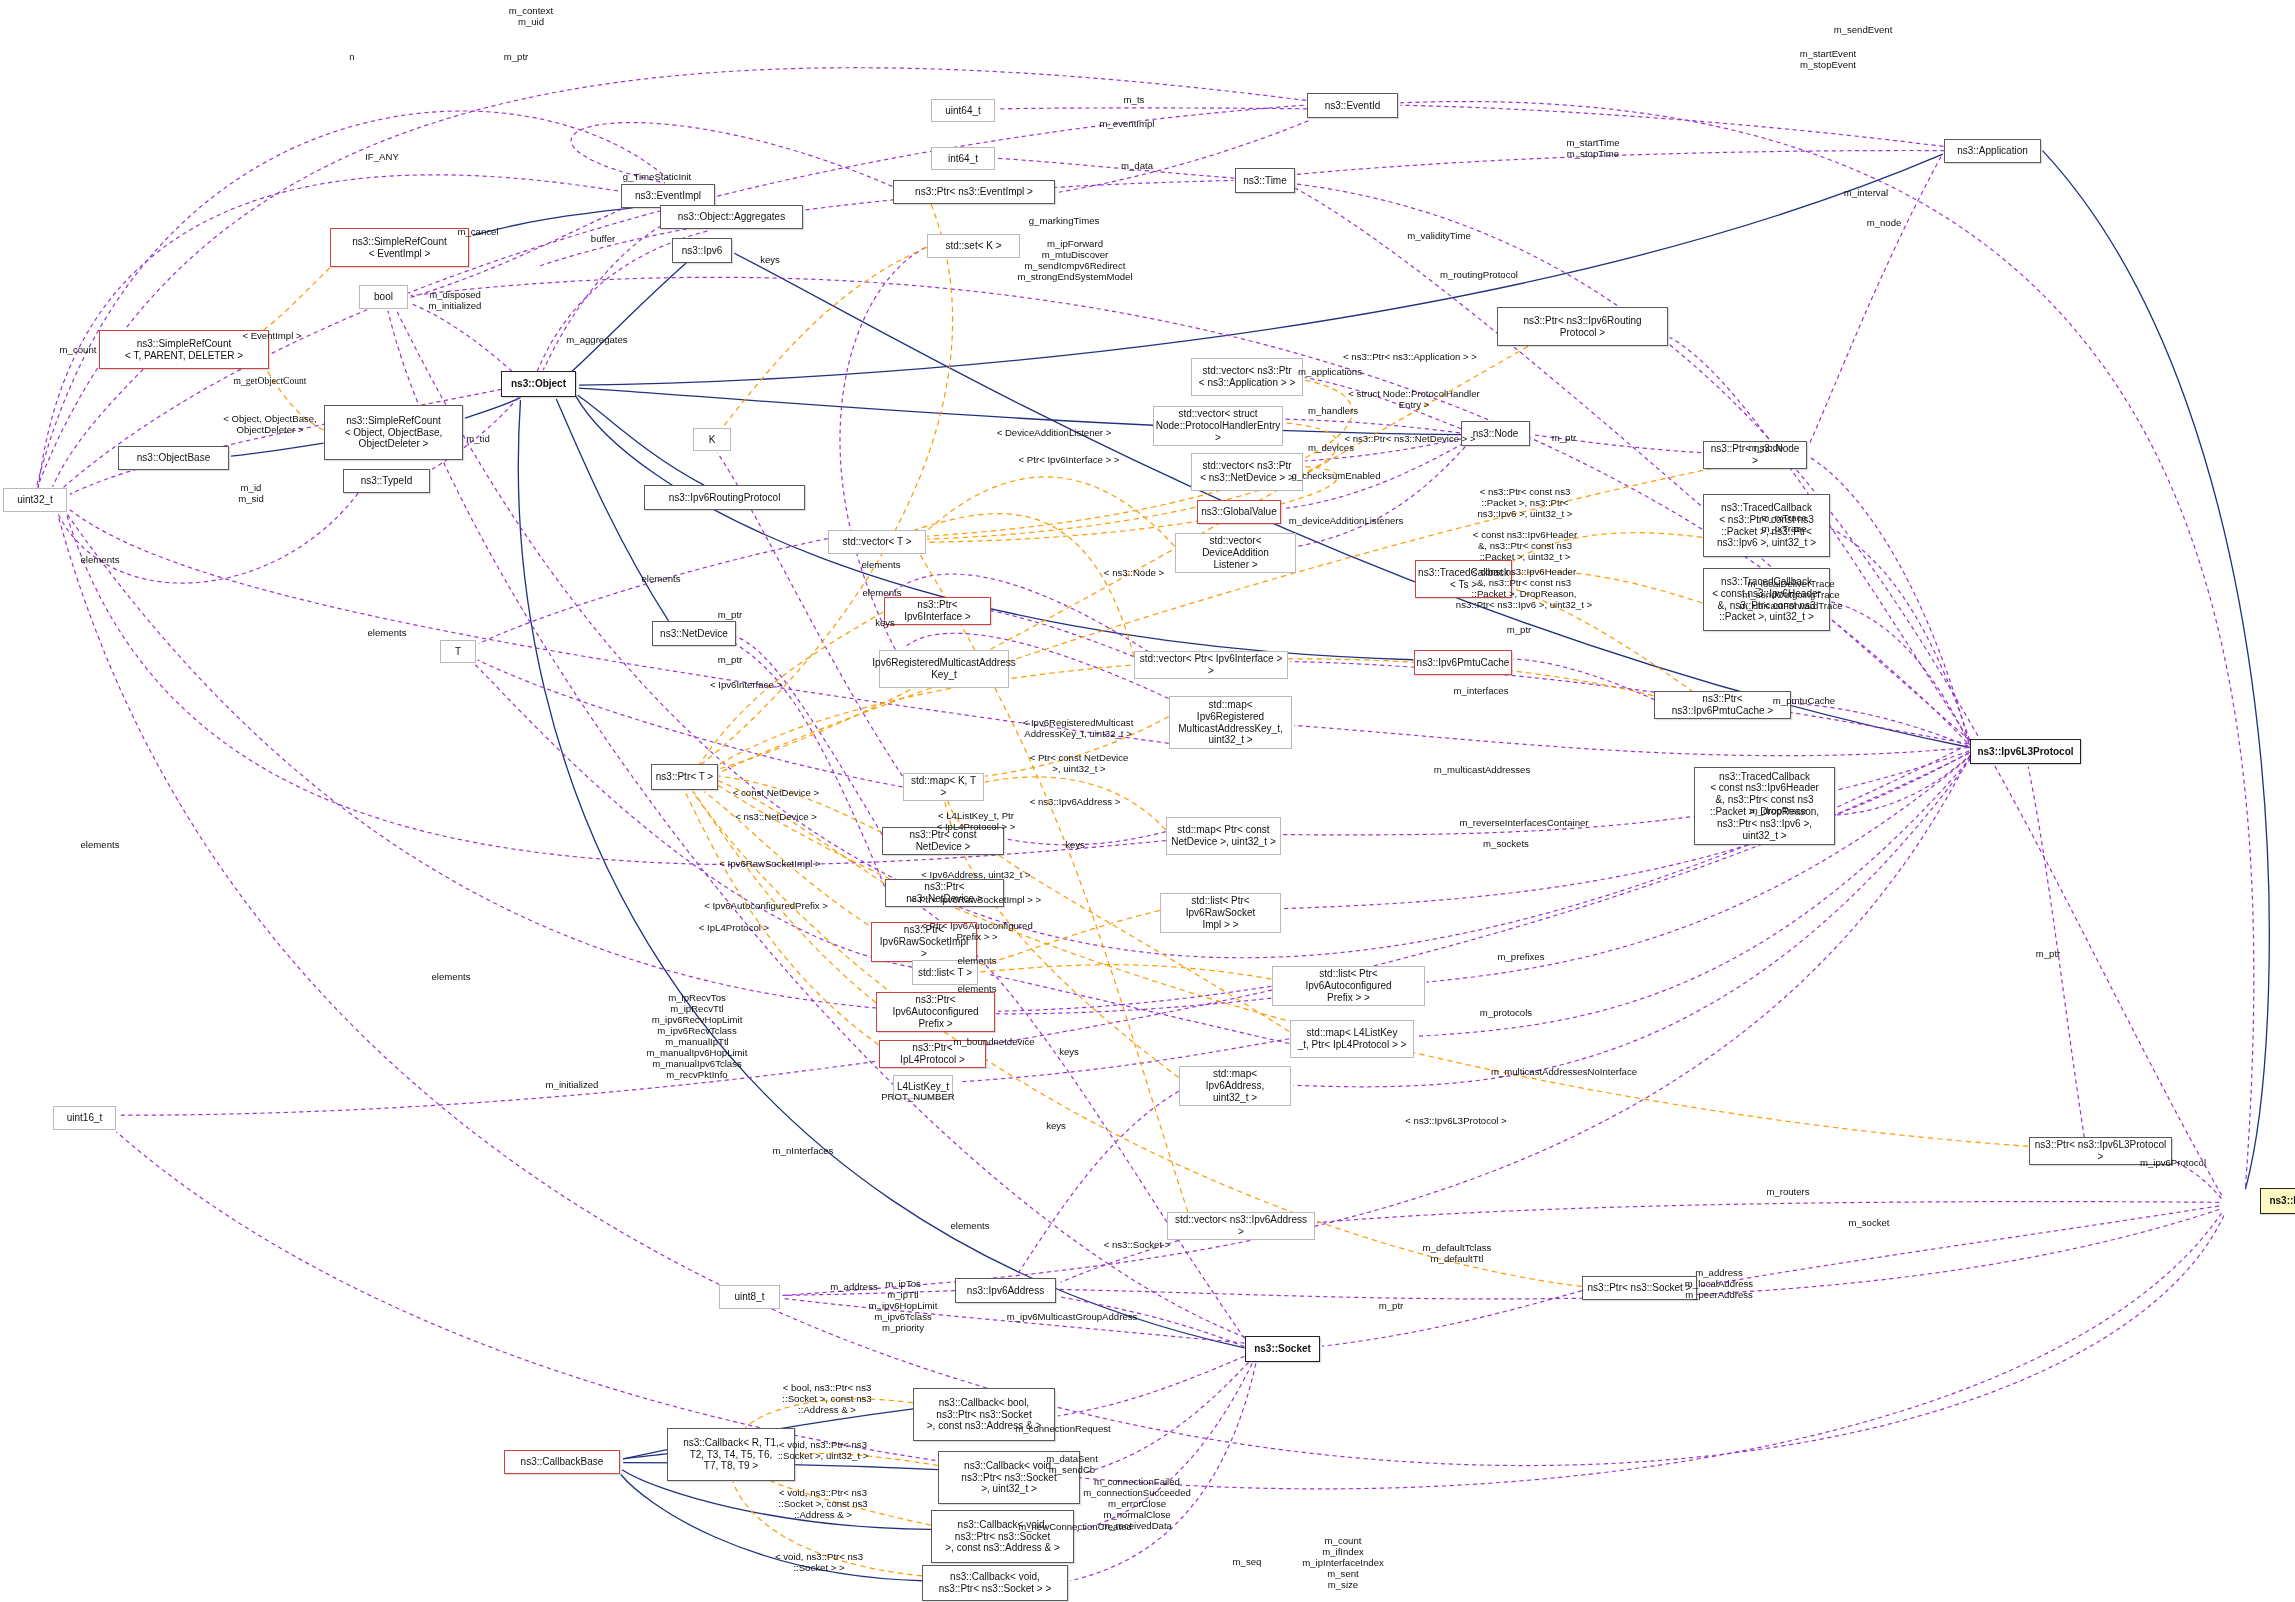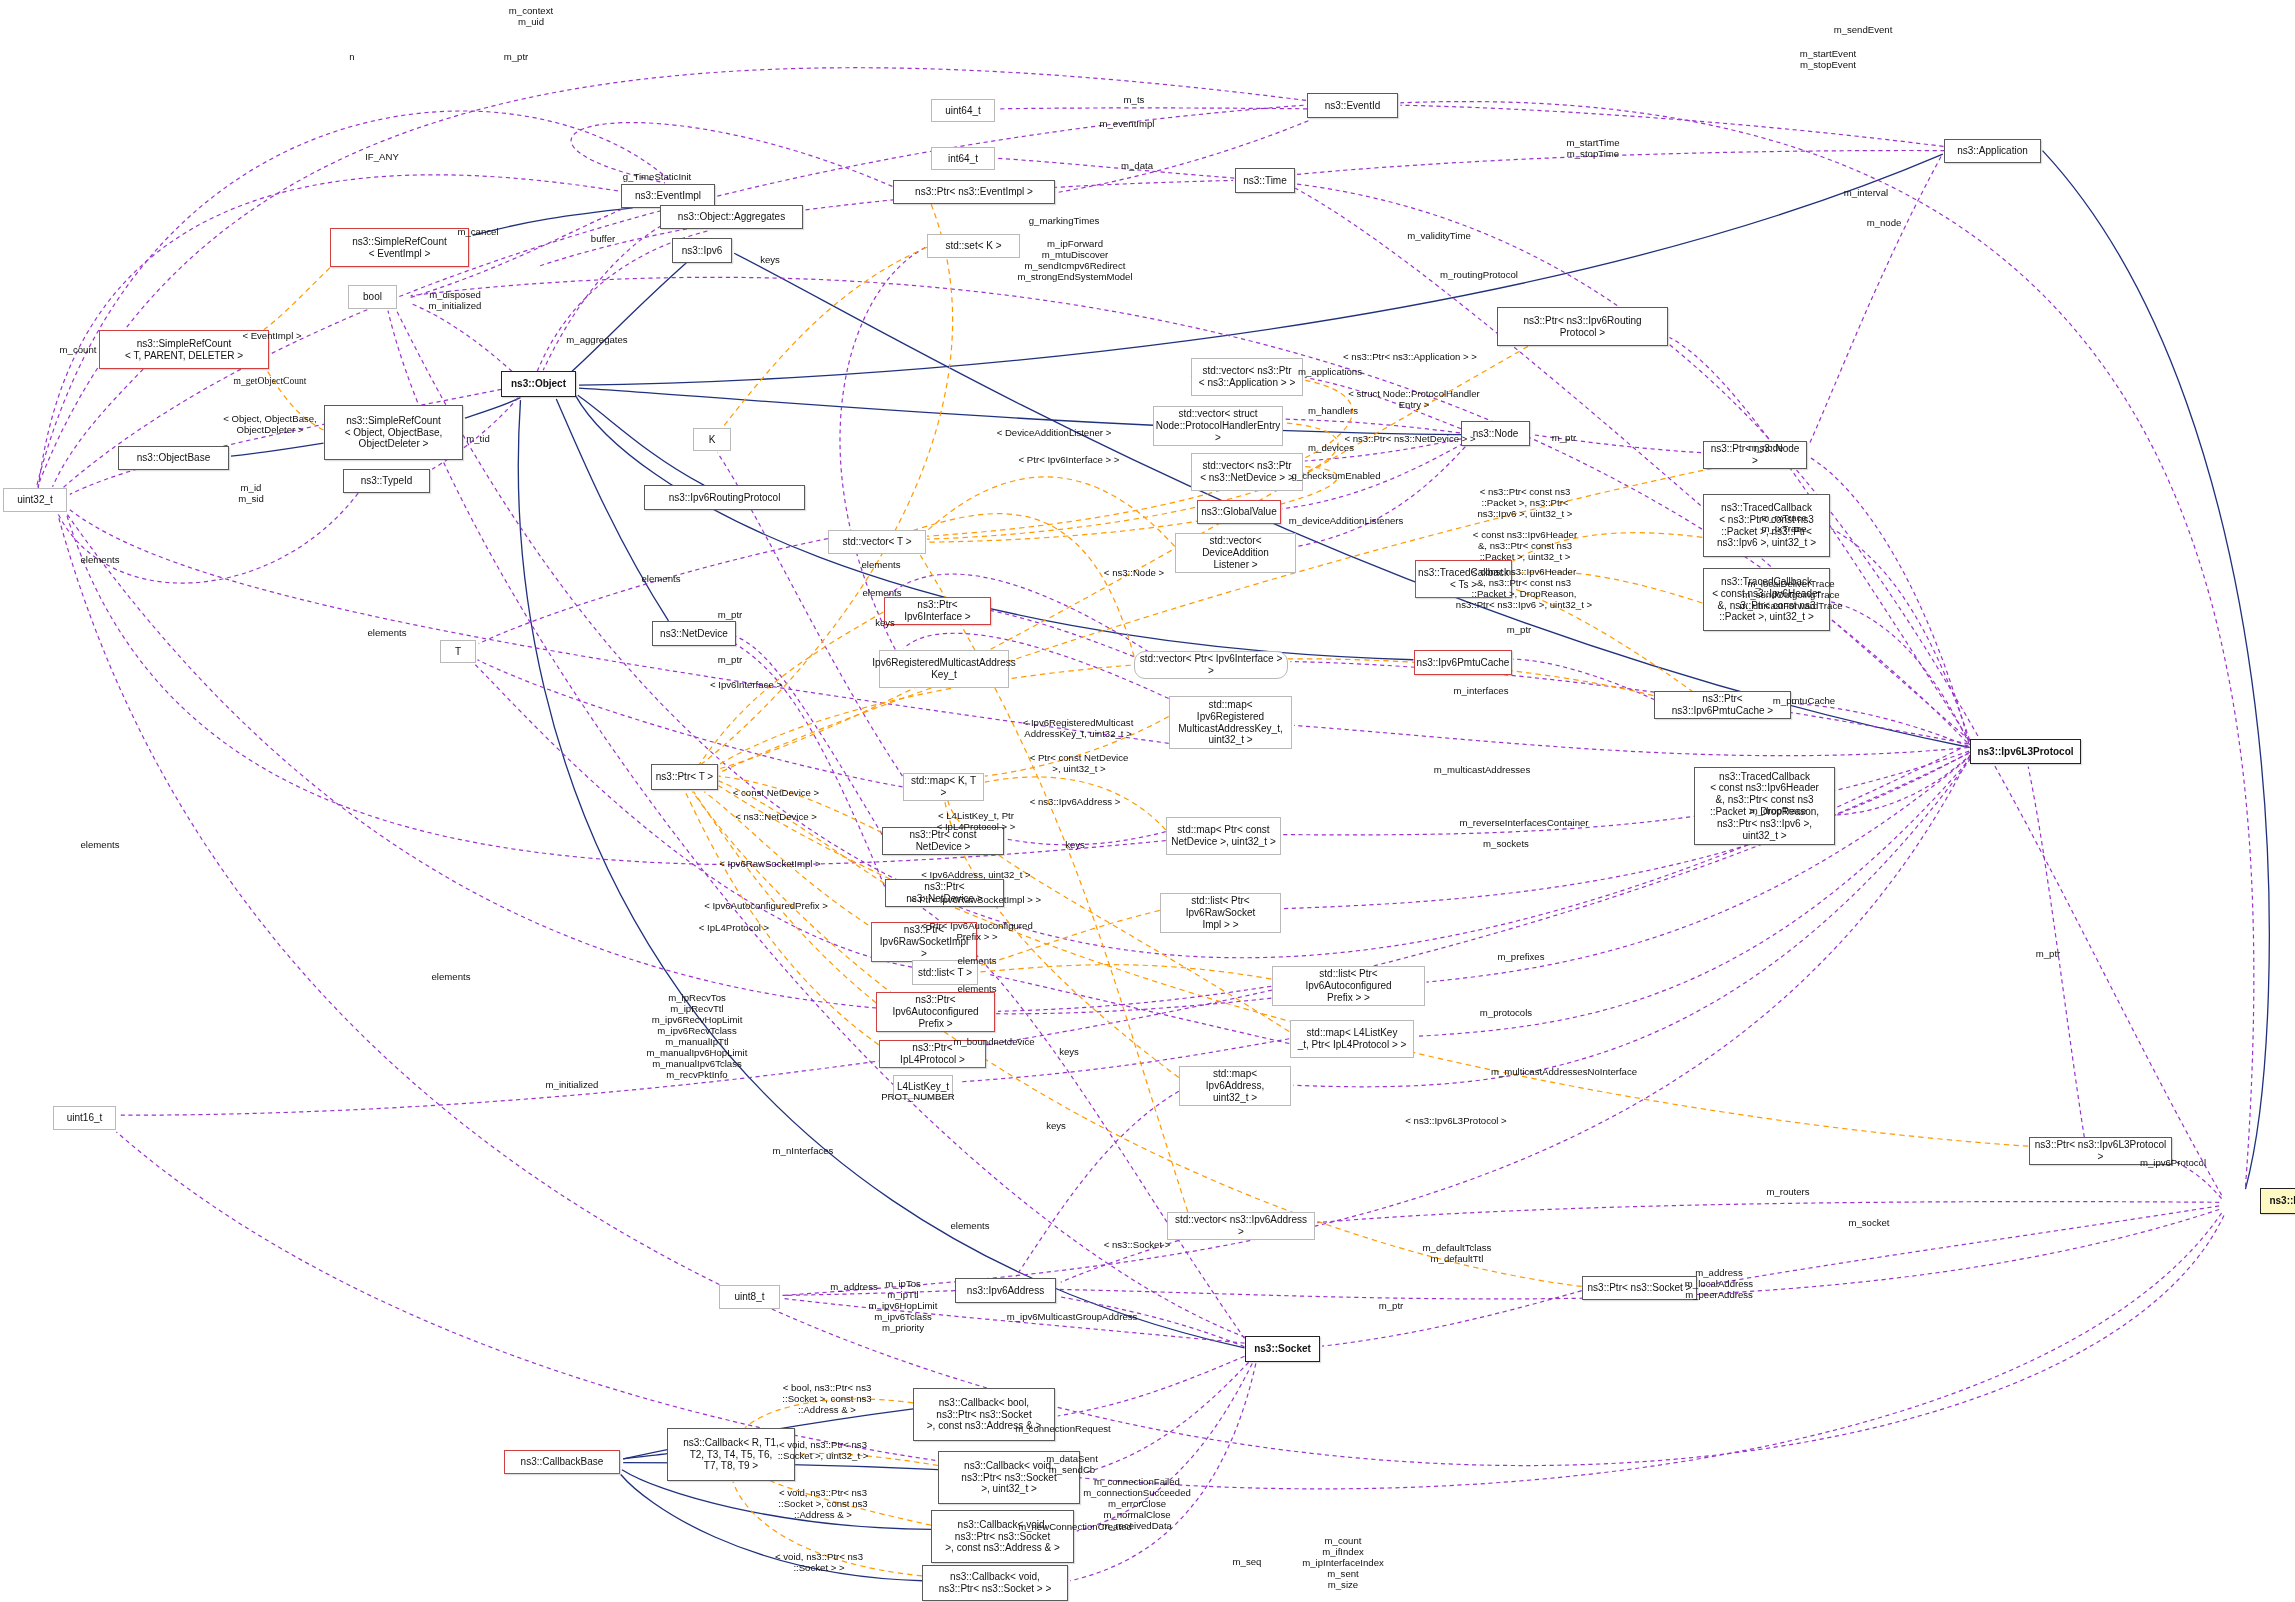--- a/index.html
+++ b/index.html
@@ -179,21 +179,21 @@
     <div class="node " style="left: 893px; top: 180px; width: 162px; min-height: 24px;">ns3::Ptr&lt; ns3::EventImpl &gt;</div>
     <div class="node plain" style="left: 931px; top: 147px; width: 64px; min-height: 23px;">int64_t</div>
     <div class="node " style="left: 1235px; top: 168px; width: 60px; min-height: 25px;">ns3::Time</div>
     <div class="node " style="left: 1944px; top: 139px; width: 97px; min-height: 24px;">ns3::Application</div>
     <div class="node " style="left: 621px; top: 184px; width: 94px; min-height: 24px;">ns3::EventImpl</div>
     <div class="node " style="left: 660px; top: 205px; width: 143px; min-height: 24px;">ns3::Object::Aggregates</div>
     <div class="node " style="left: 672px; top: 238px; width: 60px; min-height: 25px;">ns3::Ipv6</div>
     <div class="node plain" style="left: 927px; top: 234px; width: 93px; min-height: 24px;">std::set&lt; K &gt;</div>
     <div class="node red" style="left: 330px; top: 228px; width: 139px; min-height: 39px;">ns3::SimpleRefCount
 &lt; EventImpl &gt;</div>
-    <div class="node plain" style="left: 348px; top: 285px; width: 49px; min-height: 24px;">bool</div>
+    <div class="node plain" style="left: 359px; top: 285px; width: 49px; min-height: 24px;">bool</div>
     <div class="node red" style="left: 99px; top: 330px; width: 170px; min-height: 39px;">ns3::SimpleRefCount
 &lt; T, PARENT, DELETER &gt;</div>
     <div class="node bold" style="left: 501px; top: 371px; width: 75px; min-height: 26px;">ns3::Object</div>
     <div class="node " style="left: 324px; top: 405px; width: 139px; min-height: 55px;">ns3::SimpleRefCount
 &lt; Object, ObjectBase,
 ObjectDeleter &gt;</div>
     <div class="node " style="left: 118px; top: 446px; width: 111px; min-height: 24px;">ns3::ObjectBase</div>
     <div class="node " style="left: 343px; top: 469px; width: 87px; min-height: 24px;">ns3::TypeId</div>
     <div class="node plain" style="left: 3px; top: 488px; width: 64px; min-height: 24px;">uint32_t</div>
     <div class="node " style="left: 1497px; top: 307px; width: 171px; min-height: 39px;">ns3::Ptr&lt; ns3::Ipv6Routing
@@ -238,21 +238,21 @@
     <div class="node " style="left: 1694px; top: 767px; width: 141px; min-height: 78px;">ns3::TracedCallback
 &lt; const ns3::Ipv6Header
 &amp;, ns3::Ptr&lt; const ns3
 ::Packet &gt;, DropReason,
 ns3::Ptr&lt; ns3::Ipv6 &gt;, uint32_t &gt;</div>
     <div class="node red" style="left: 1415px; top: 560px; width: 97px; min-height: 38px;">ns3::TracedCallback
 &lt; Ts &gt;</div>
     <div class="node red" style="left: 1414px; top: 650px; width: 98px; min-height: 25px;">ns3::Ipv6PmtuCache</div>
     <div class="node " style="left: 1654px; top: 691px; width: 137px; min-height: 24px;">ns3::Ptr&lt; ns3::Ipv6PmtuCache &gt;</div>
     <div class="node bold" style="left: 1970px; top: 739px; width: 111px; min-height: 25px;">ns3::Ipv6L3Protocol</div>
-    <div class="node plain" style="left: 1134px; top: 651px; width: 154px; min-height: 24px; border-radius: 11px;">std::vector&lt; Ptr&lt; Ipv6Interface &gt; &gt;</div>
+    <div class="node plain" style="left: 1134px; top: 651px; width: 154px; min-height: 24px;">std::vector&lt; Ptr&lt; Ipv6Interface &gt; &gt;</div>
     <div class="node plain" style="left: 1169px; top: 696px; width: 123px; min-height: 53px;">std::map&lt; Ipv6Registered
 MulticastAddressKey_t,
 uint32_t &gt;</div>
     <div class="node plain" style="left: 1166px; top: 817px; width: 115px; min-height: 38px;">std::map&lt; Ptr&lt; const
 NetDevice &gt;, uint32_t &gt;</div>
     <div class="node plain" style="left: 1160px; top: 893px; width: 121px; min-height: 38px;">std::list&lt; Ptr&lt; Ipv6RawSocket
 Impl &gt; &gt;</div>
     <div class="node plain" style="left: 1272px; top: 966px; width: 153px; min-height: 38px;">std::list&lt; Ptr&lt; Ipv6Autoconfigured
 Prefix &gt; &gt;</div>
     <div class="node plain" style="left: 1290px; top: 1020px; width: 124px; min-height: 38px;">std::map&lt; L4ListKey

